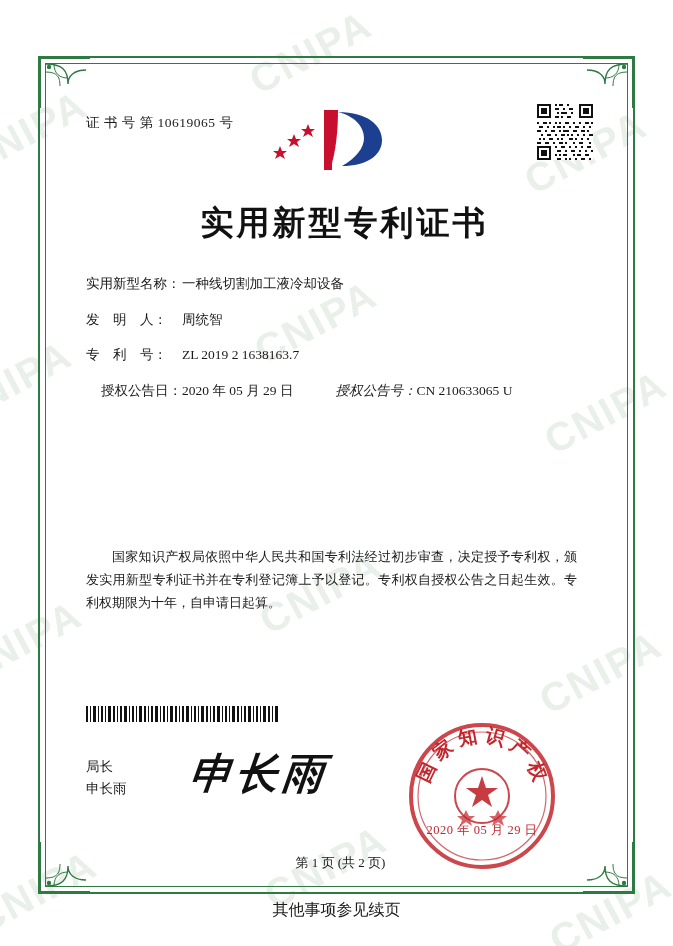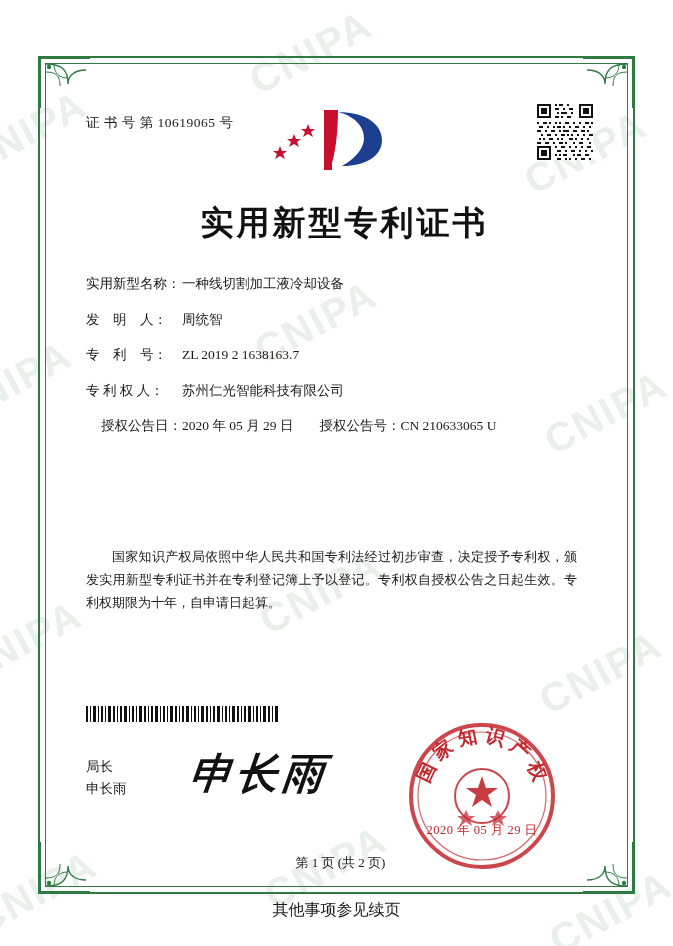--- a/index.html
+++ b/index.html
@@ -128,21 +128,22 @@
   .field-label {
     display: inline-block;
     width: 96px;
     vertical-align: top;
   }
   .field-value { display: inline; }
 
   .field-row.two-col .field-label { width: 96px; text-align: right; }
   .pub-label {
     display: inline-block;
-    margin-left: 26px;
+    margin-left: 42px;
+    font-style: italic;
   }
 
   
   .paragraphs {
     position: absolute;
     left: 48px;
     right: 46px;
     top: 490px;
     font-size: 13px;
     line-height: 23px;
@@ -416,23 +417,20 @@
   <div class="fields">
     <div class="field-row">
       <span class="field-label">实用新型名称：</span><span class="field-value">一种线切割加工液冷却设备</span>
     </div>
     <div class="field-row">
       <span class="field-label">发　明　人：</span><span class="field-value">周统智</span>
     </div>
     <div class="field-row">
       <span class="field-label">专　利　号：</span><span class="field-value">ZL 2019 2 1638163.7</span>
     </div>
-    <div class="field-row">
-      <span class="field-label">专 利 权 人：</span><span class="field-value">苏州仁光智能科技有限公司</span>
-    </div>
     <div class="field-row two-col">
       <span class="field-label">授权公告日：</span><span class="field-value">2020 年 05 月 29 日</span><span class="pub-label">授权公告号：</span><span class="field-value">CN 210633065 U</span>
     </div>
   </div>
 
   <div class="paragraphs">
     <p>国家知识产权局依照中华人民共和国专利法经过初步审查，决定授予专利权，颁发实用新型专利证书并在专利登记簿上予以登记。专利权自授权公告之日起生效。专利权期限为十年，自申请日起算。</p>
   </div>
 
   <div class="barcode">

